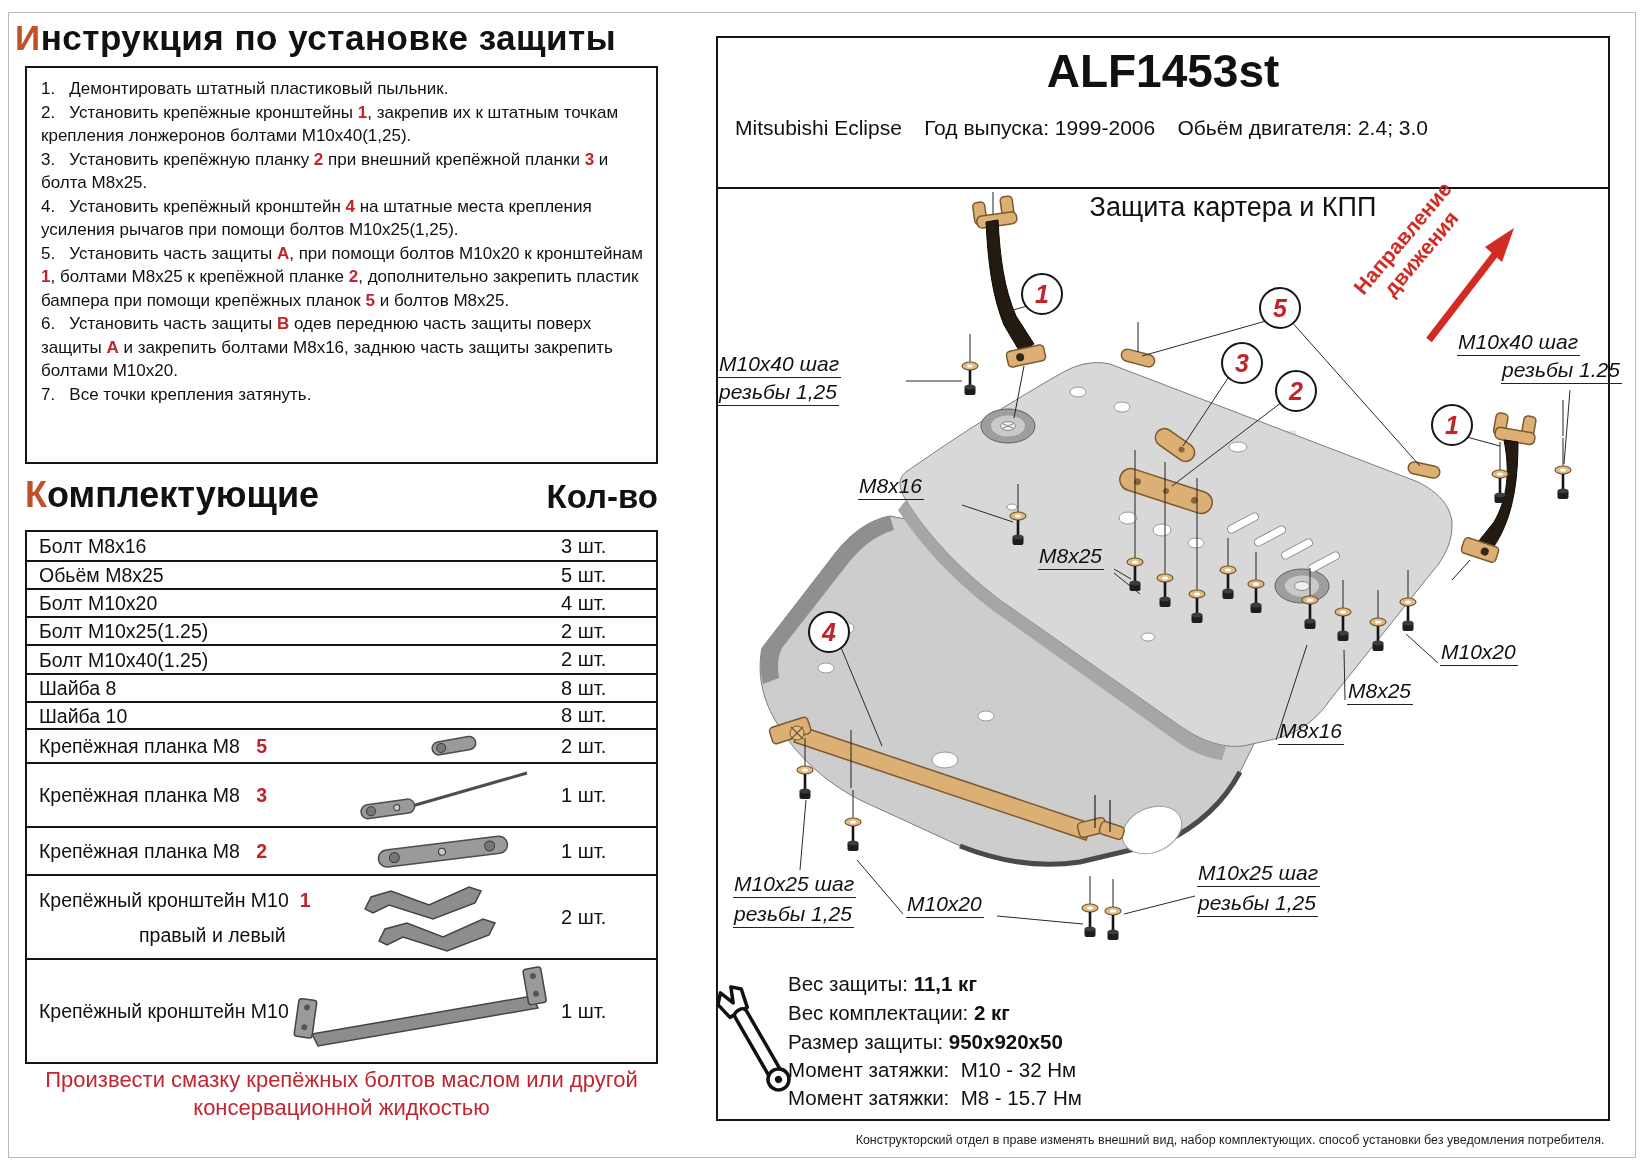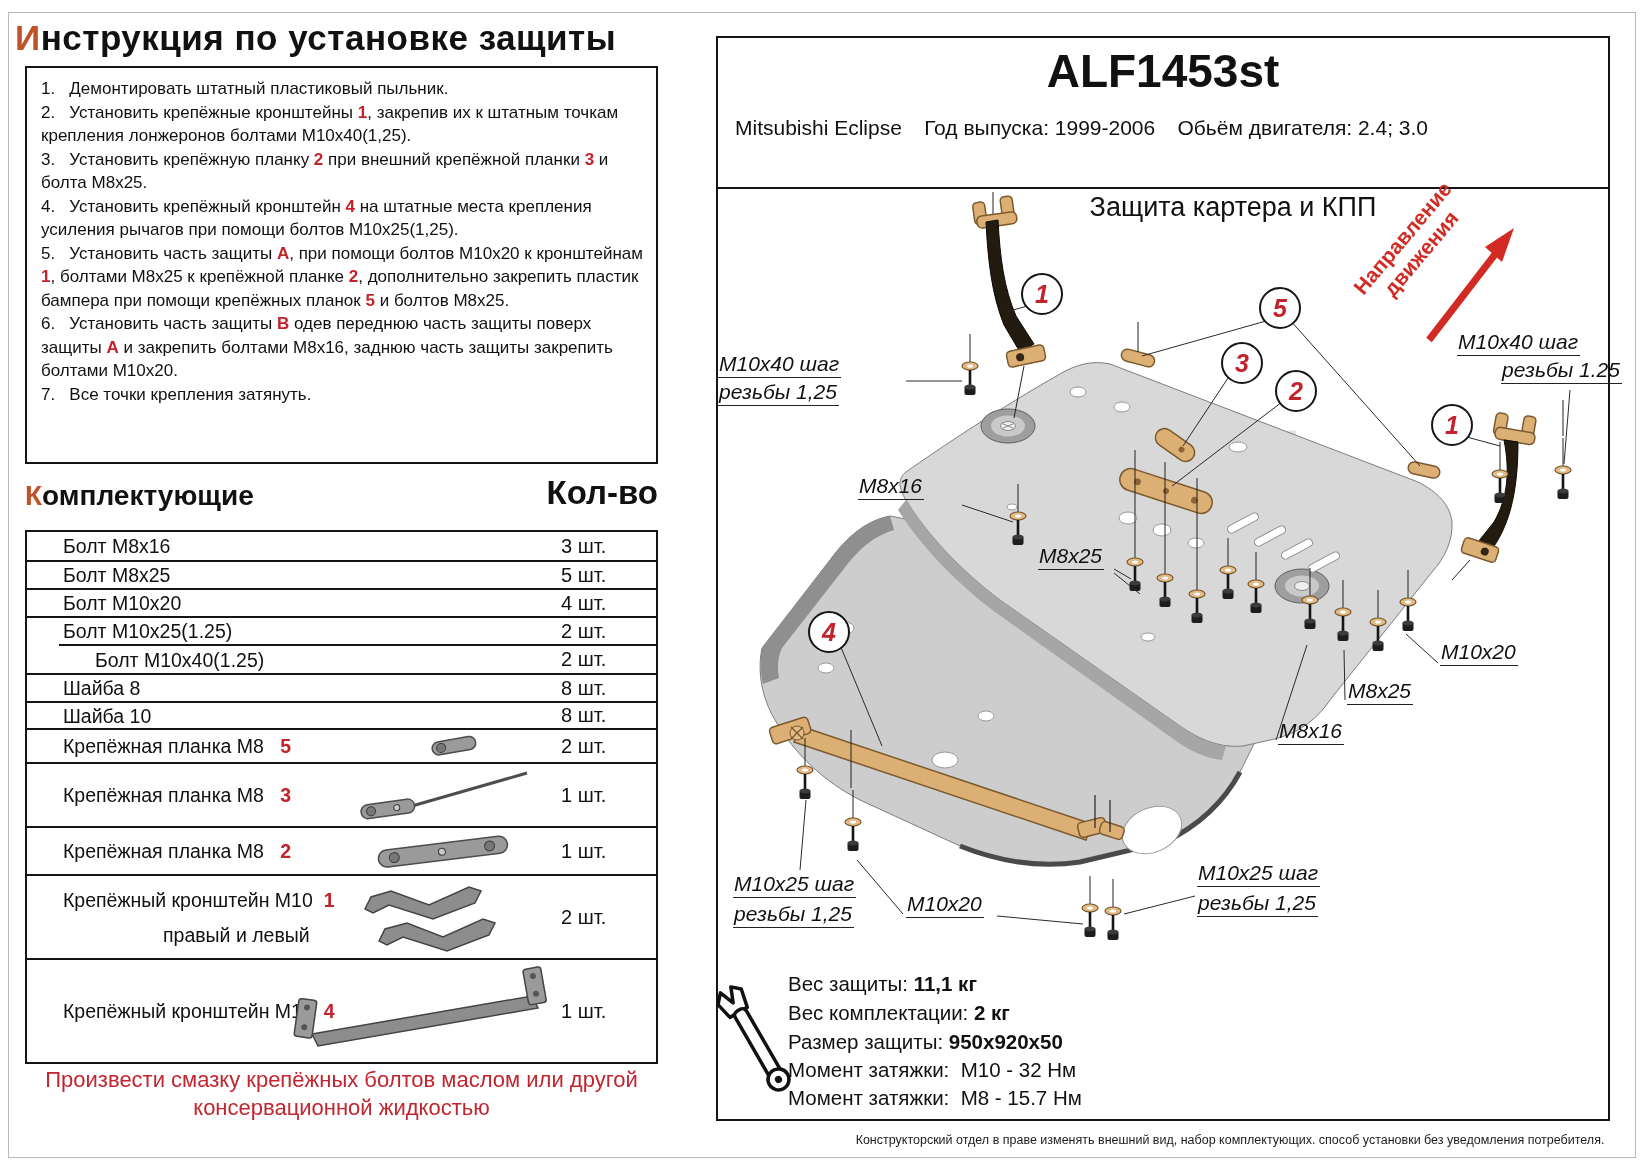--- a/index.html
+++ b/index.html
@@ -7,24 +7,24 @@
         font-family:"Liberation Sans",sans-serif;color:#111;}
   .abs{position:absolute;}
   .red{color:#c4222a;font-weight:bold;}
   
   #outer-frame{left:8px;top:12px;width:1626px;height:1144px;border:1px solid #b9b9b9;}
   #instr-title{left:15px;top:18px;width:645px;font-size:35px;font-weight:bold;letter-spacing:.5px;}
   .accent{color:#c0522a;}
   #instr-box{left:25px;top:66px;width:633px;height:398px;border:2px solid #151515;
              padding:9px 12px 6px 14px;box-sizing:border-box;font-size:17px;line-height:23.5px;}
   #comp-head{left:25px;top:474px;width:633px;display:flex;justify-content:space-between;align-items:flex-end;}
-  #comp-title{font-size:28px;font-weight:bold;}
+  #comp-title{font-size:36px;font-weight:bold;}
   #comp-qty-h{font-size:33px;font-weight:bold;}
   #comp-table{left:25px;top:530px;width:633px;border:2px solid #151515;box-sizing:border-box;}
-  .crow{position:relative;display:flex;align-items:center;border-top:2px solid #151515;box-sizing:border-box;padding-left:24px;}
+  .crow{position:relative;display:flex;align-items:center;border-top:2px solid #151515;box-sizing:border-box;}
   .crow:first-child{border-top:none;}
   .crow .nm{flex:1;padding-left:12px;font-size:19.5px;line-height:22px;}
   .crow .nm .line2{margin-left:100px;margin-top:13px;}
   .crow .qty{width:95px;font-size:20px;}
   .crow .ric{position:absolute;}
   #grease-note{left:25px;top:1066px;width:633px;text-align:center;color:#c2252f;
                font-size:22px;line-height:28px;}
   
   #right-box{left:716px;top:36px;width:894px;height:1085px;border:2px solid #151515;box-sizing:border-box;}
   #hdr-divider{left:716px;top:187px;width:894px;height:0;border-top:2px solid #151515;}
@@ -78,37 +78,37 @@
 
   <div class="abs" id="comp-table">
       <div class="crow" style="height: 28px;">
         <div class="nm">
           <div><span>Болт М8х16</span></div>
         </div>
         <div class="qty">3 шт.</div>
       </div>
       <div class="crow" style="height: 28px;">
         <div class="nm">
-          <div><span>Болт М8х25</span></div>
+          <div><span>Обьём М8х25</span></div>
         </div>
         <div class="qty">5 шт.</div>
       </div>
       <div class="crow" style="height: 28px;">
         <div class="nm">
           <div><span>Болт М10х20</span></div>
         </div>
         <div class="qty">4 шт.</div>
       </div>
       <div class="crow" style="height: 28px;">
         <div class="nm">
           <div><span>Болт М10х25(1.25)</span></div>
         </div>
         <div class="qty">2 шт.</div>
       </div>
-      <div class="crow" style="height: 29px; margin-left: 32px;">
+      <div class="crow" style="height: 29px;">
         <div class="nm">
           <div><span>Болт М10х40(1.25)</span></div>
         </div>
         <div class="qty">2 шт.</div>
       </div>
       <div class="crow" style="height: 28px;">
         <div class="nm">
           <div><span>Шайба 8</span></div>
         </div>
         <div class="qty">8 шт.</div>

